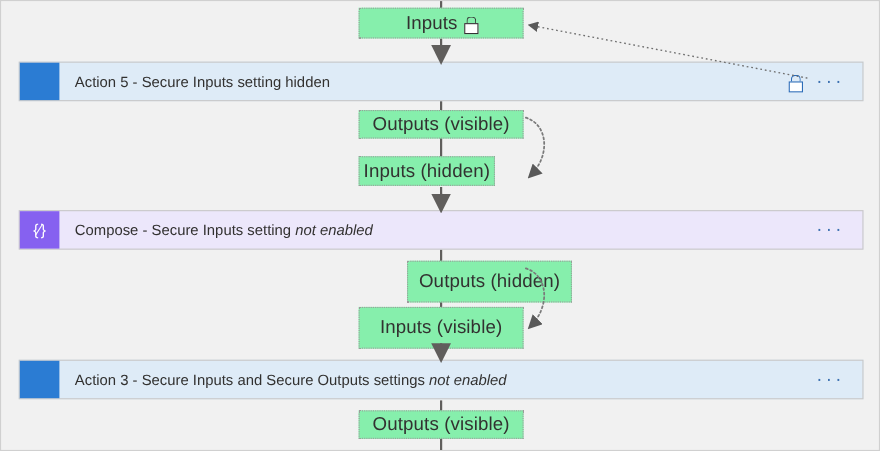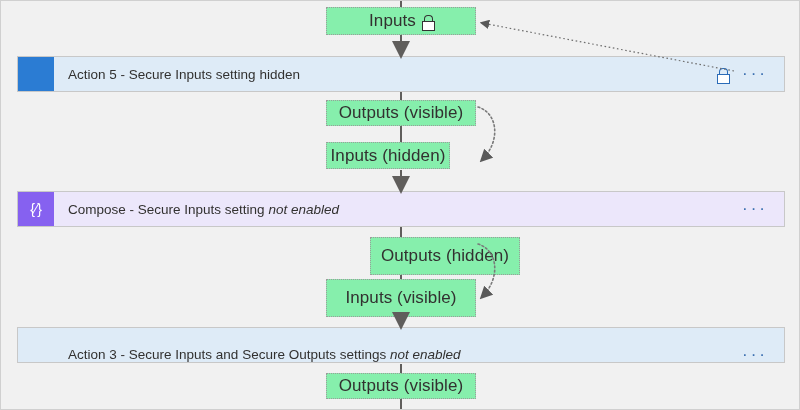--- a/index.html
+++ b/index.html
@@ -185,21 +185,21 @@
   </div>
 
   <div class="nodebox" style="left:325px;top:236px;width:150px;height:38px;margin-left:44px;">
     <span class="lbl">Outputs (hidden)</span>
   </div>
 
   <div class="nodebox" style="left:325px;top:278px;width:150px;height:38px;">
     <span class="lbl">Inputs (visible)</span>
   </div>
 
-  <div class="action-row row-blue" style="top:326px;align-items:flex-end;">
+  <div class="action-row row-blue" style="top:326px;">
     <div class="swatch"></div>
     <div class="body">
       <span class="row-text"><span>Action 3 - </span><b>Secure Inputs</b><span> and </span><b>Secure Outputs</b><span> settings </span><i>not enabled</i></span>
       <span class="row-right">
         <span class="ellipsis">···</span>
       </span>
     </div>
   </div>
 
   <div class="nodebox" style="left:325px;top:372px;width:150px;height:26px;">

